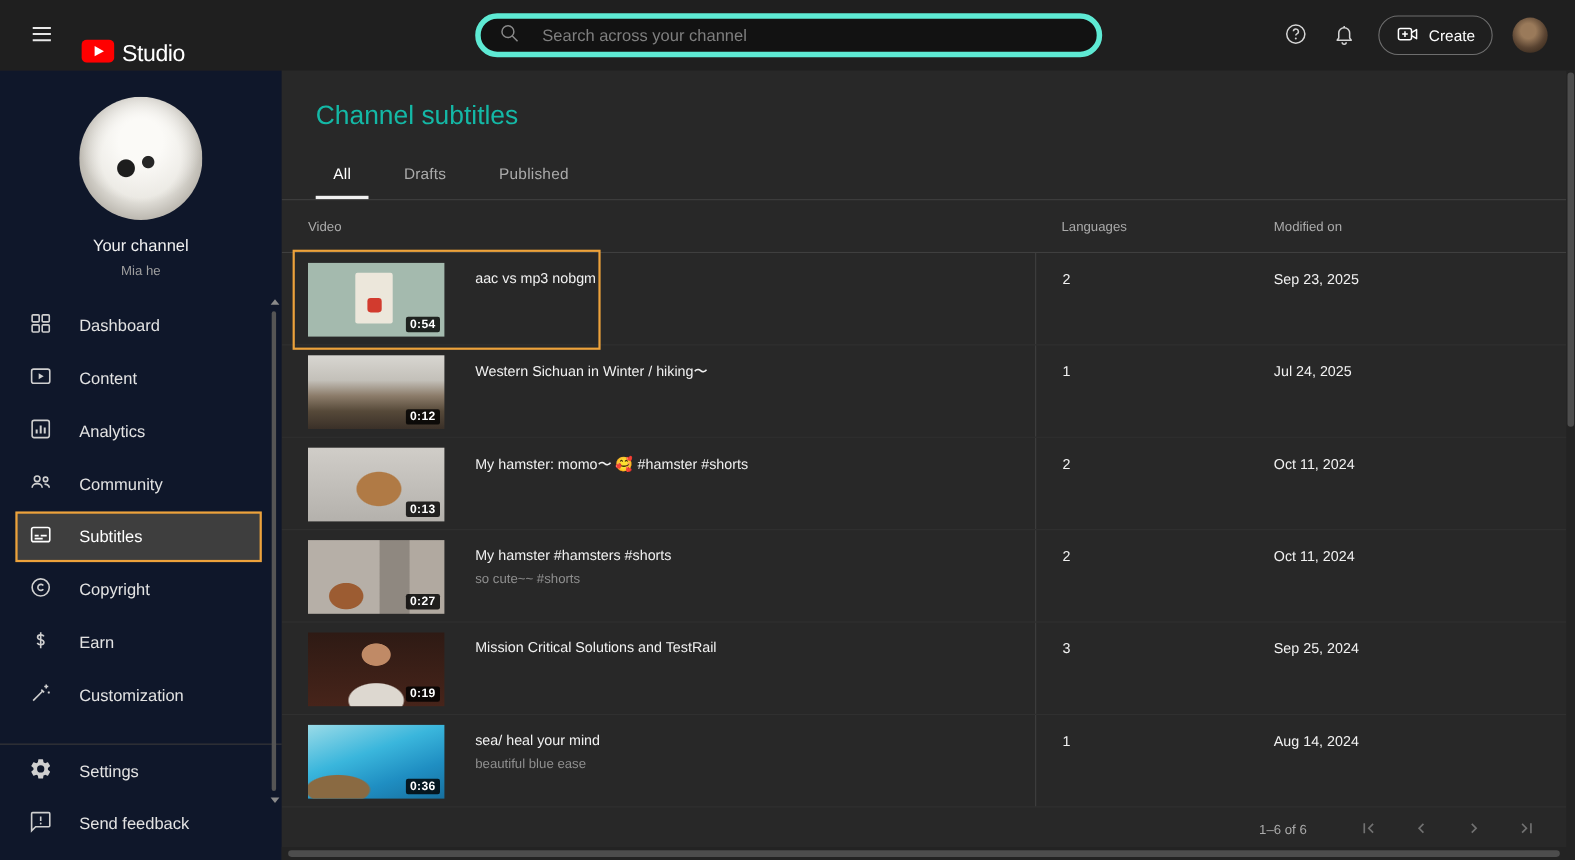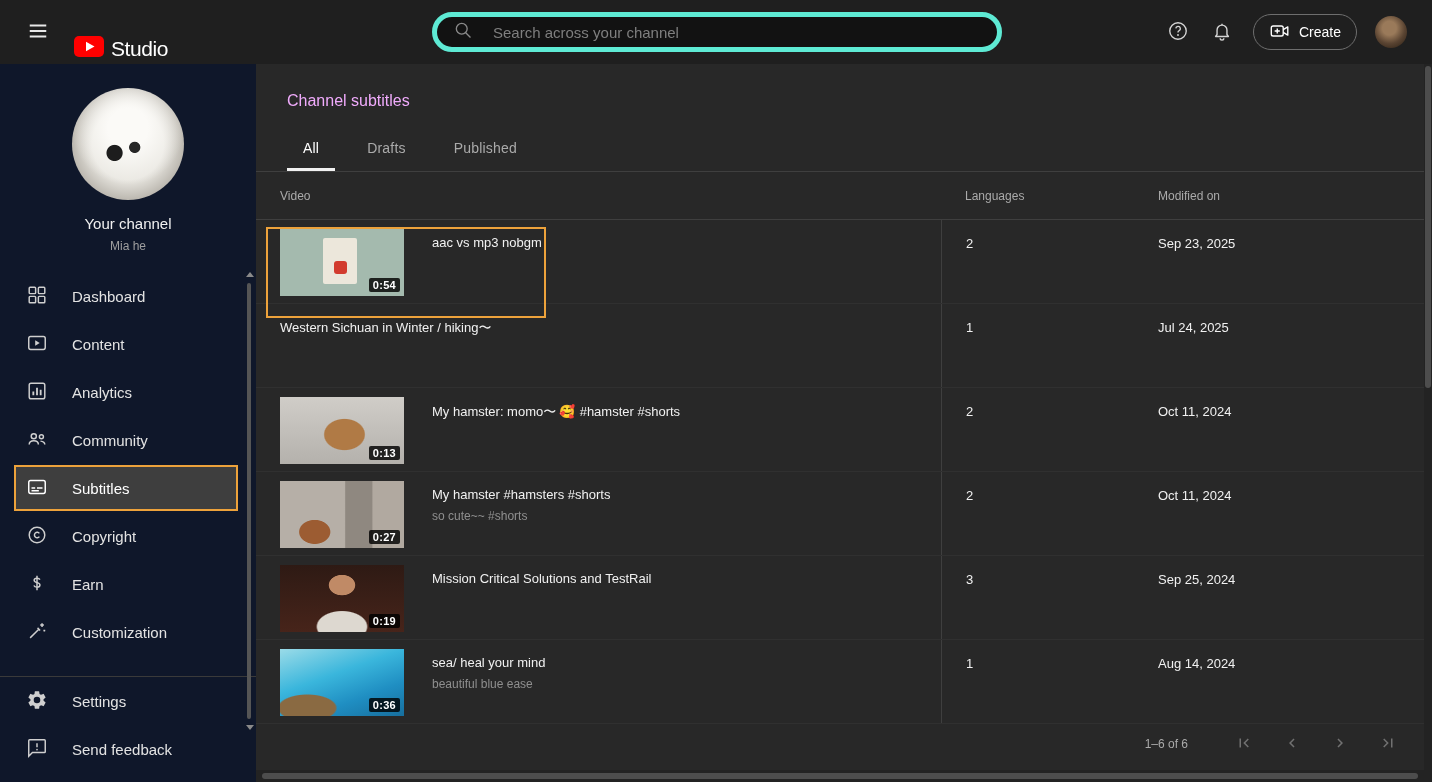--- a/index.html
+++ b/index.html
@@ -37,21 +37,21 @@
   .side-item svg { flex:none; }
   .side-item.selected { height:46px; margin:1px 18px 1px 14px; padding-left:12px; background:#3e3e3e; color:#fff; font-weight:500; }
   .side-divider { border-top:1px solid #3a3a3a; margin-top:20px; }
   .side-scrollbar { position:absolute; right:2px; top:208px; width:10px; height:458px; }
   .side-scroll-arrow-up { position:absolute; top:0; left:2px; width:0; height:0; border-left:4px solid transparent; border-right:4px solid transparent; border-bottom:5px solid #8a8a8a; }
   .side-scroll-arrow-down { position:absolute; bottom:0; left:2px; width:0; height:0; border-left:4px solid transparent; border-right:4px solid transparent; border-top:5px solid #8a8a8a; }
   .side-scroll-thumb { position:absolute; top:11px; left:3px; width:4px; height:436px; background:#555; border-radius:2px; }
 
   
   .content { position:absolute; left:256px; top:64px; width:1168px; height:706px; background:#282828; overflow:hidden; }
-  .page-title { padding:28px 0 0 31px; font-size:16px; font-weight:500; color:#f0abfc; }
+  .page-title { padding:28px 0 0 31px; font-size:24px; font-weight:500; color:#14b8a6; }
   .tabs { margin-top:18px; padding-left:31px; border-bottom:1px solid #3f3f3f; display:flex; }
   .tab { height:43px; display:inline-flex; align-items:center; padding:0 16px; margin-right:16px; background:none; border:none; border-bottom:3px solid transparent; color:#aaa; font-size:14px; font-weight:500; font-family:inherit; letter-spacing:.2px; cursor:pointer; }
   .tab.selected { color:#fff; font-weight:400; border-bottom-color:#f1f1f1; }
 
   .thead { display:flex; height:48px; align-items:center; padding-left:24px; border-bottom:1px solid #3f3f3f; }
   .th { font-size:12px; font-weight:500; color:#aaa; }
   .th-video { width:661px; }
   .th-lang { width:217px; padding-left:24px; }
   .th-date { flex:1; }
 
@@ -271,20 +271,23 @@
         <div class="vmeta">
             <div class="vtitle">aac vs mp3 nobgm</div>
           </div>
       </div>
       <div class="cell-lang">2</div>
       <div class="cell-date">Sep 23, 2025</div>
     </div>
 
     <div class="trow">
       <div class="cell-video">
+        <div class="thumb thumb-2">
+          <span class="duration">0:12</span>
+        </div>
         <div class="vmeta">
             <div class="vtitle">Western Sichuan in Winter / hiking〜</div>
           </div>
       </div>
       <div class="cell-lang">1</div>
       <div class="cell-date">Jul 24, 2025</div>
     </div>
 
     <div class="trow">
       <div class="cell-video">

